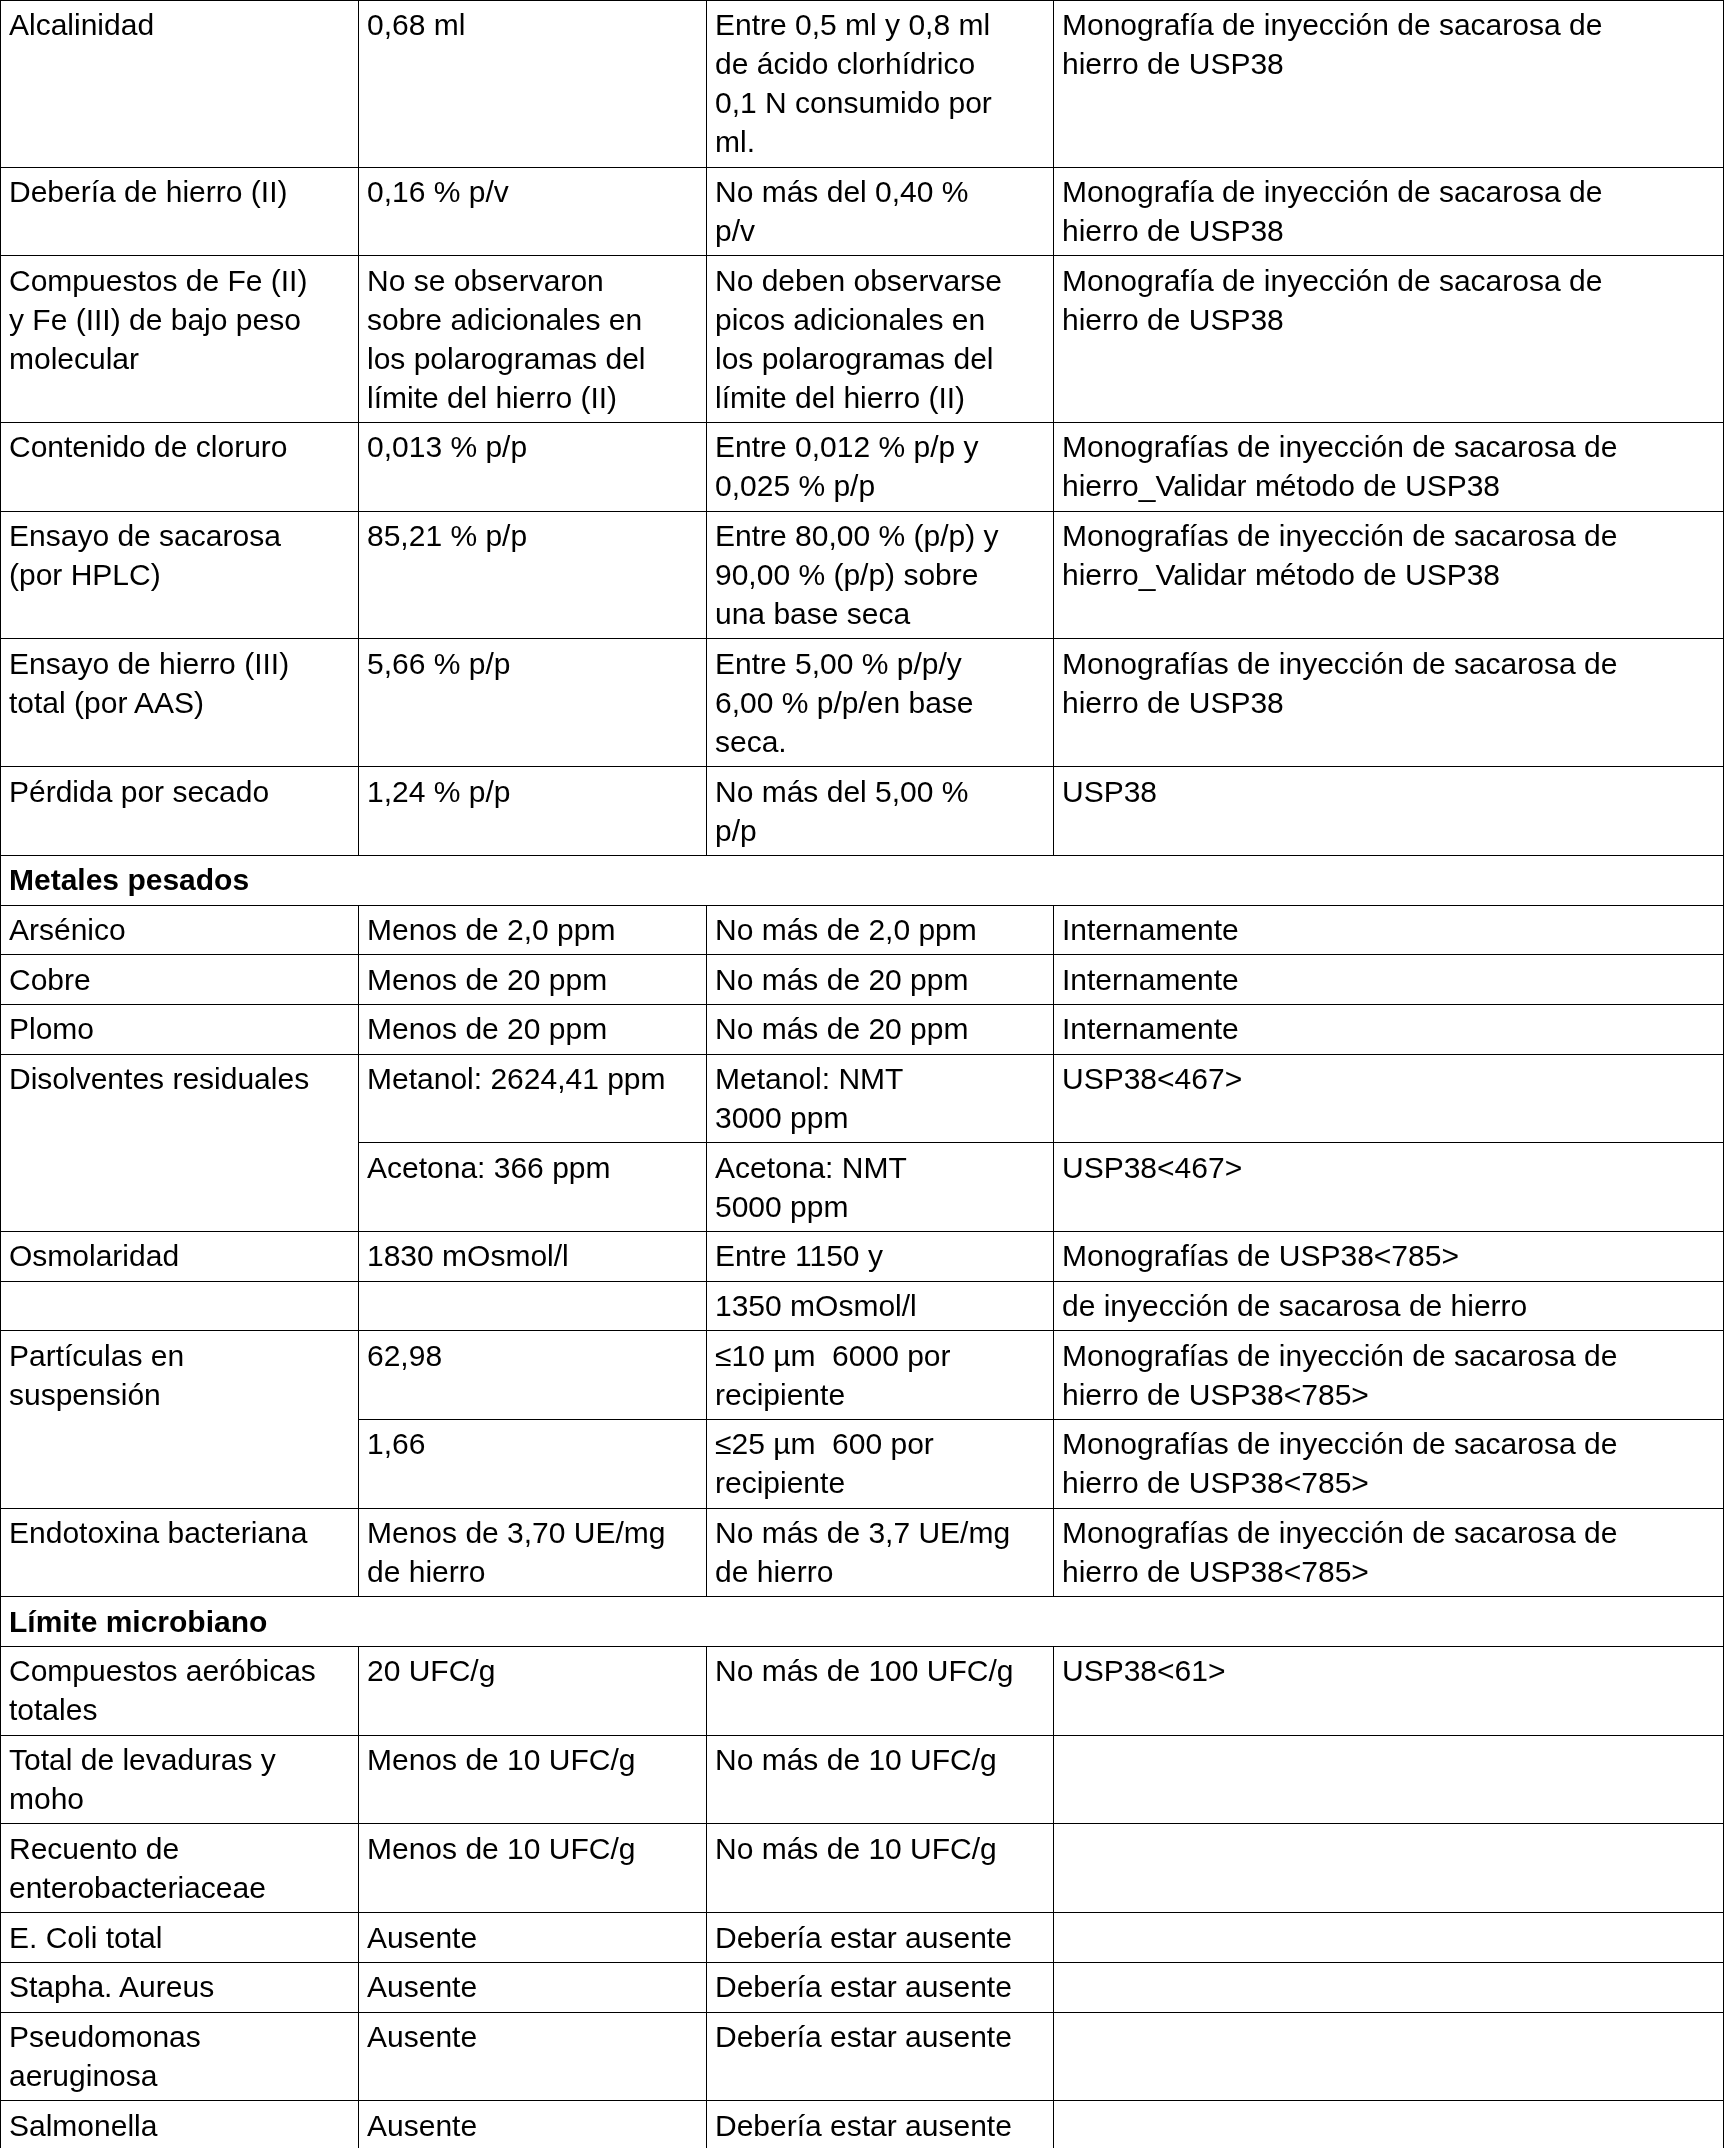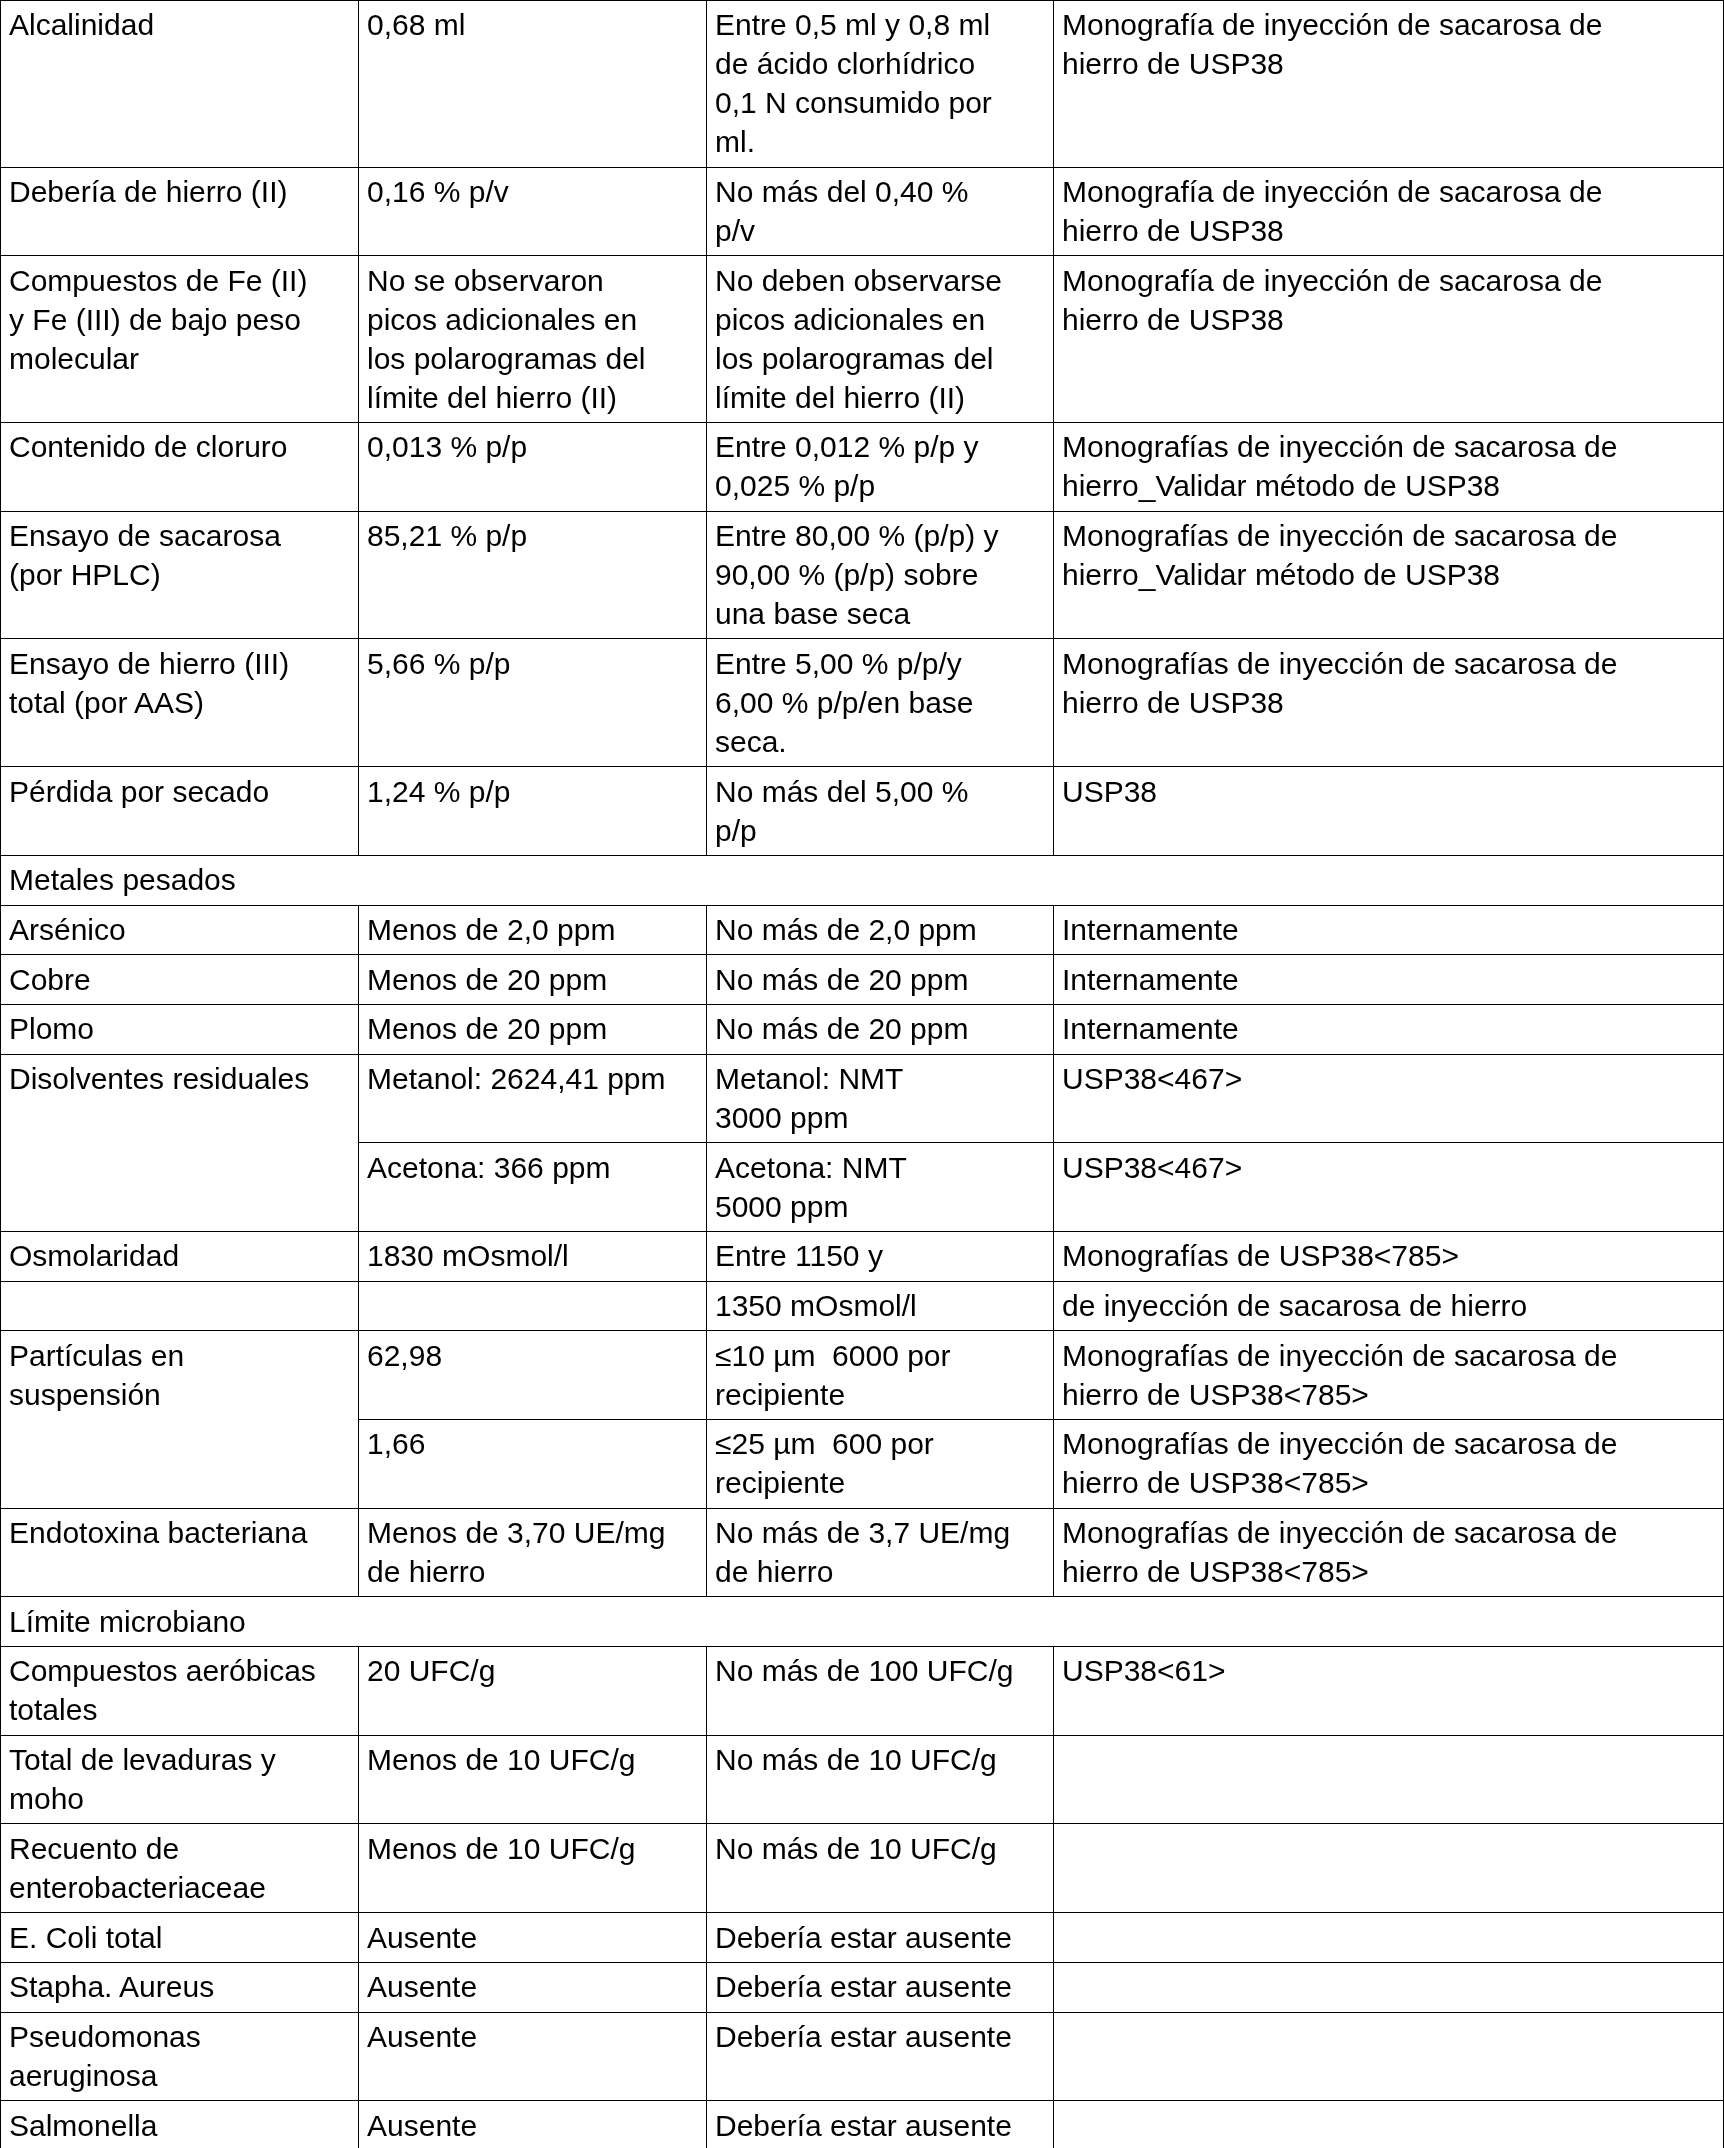--- a/index.html
+++ b/index.html
@@ -24,20 +24,21 @@
     vertical-align: top;
     padding: 4.4px 8px 5.3px 8px;
     font-size: 30px;
     line-height: 1.3;
     white-space: pre-wrap;
     word-wrap: break-word;
     overflow: hidden;
   }
   table.spec-table tr[data-name="section-row"] td {
     white-space: pre-wrap;
+    font-weight: bold;
   }
 </style>
 </head>
 <body>
 
 <div class="page" data-name="document-page">
   <table class="spec-table" data-name="spec-table">
     <colgroup>
       <col style="width:358px">
       <col style="width:348px">
@@ -61,21 +62,21 @@
           <td data-name="table-cell">No más del 0,40 %
 p/v</td>
           <td data-name="table-cell">Monografía de inyección de sacarosa de
 hierro de USP38</td>
         </tr>
         <tr data-name="table-row">
           <td data-name="table-cell">Compuestos de Fe (II)
 y Fe (III) de bajo peso
 molecular</td>
           <td data-name="table-cell">No se observaron
-picos adicionales en
+sobre adicionales en
 los polarogramas del
 límite del hierro (II)</td>
           <td data-name="table-cell">No deben observarse
 picos adicionales en
 los polarogramas del
 límite del hierro (II)</td>
           <td data-name="table-cell">Monografía de inyección de sacarosa de
 hierro de USP38</td>
         </tr>
         <tr data-name="table-row">

